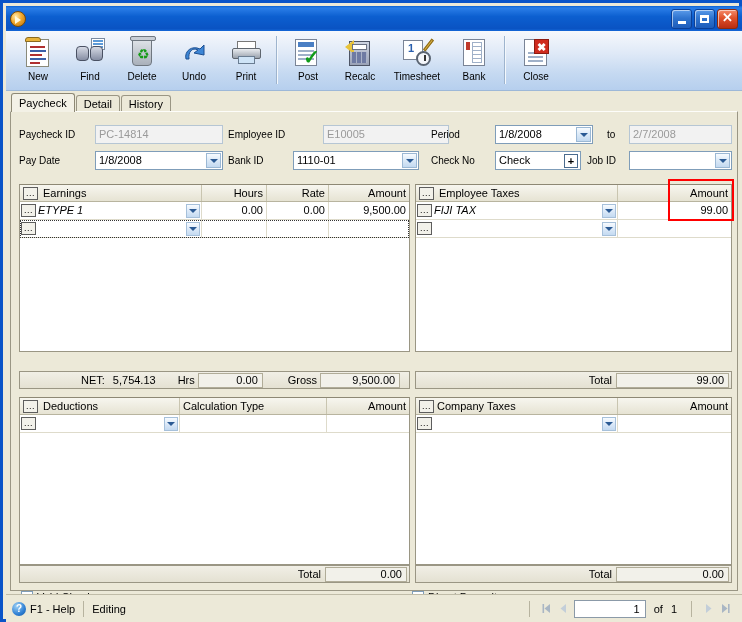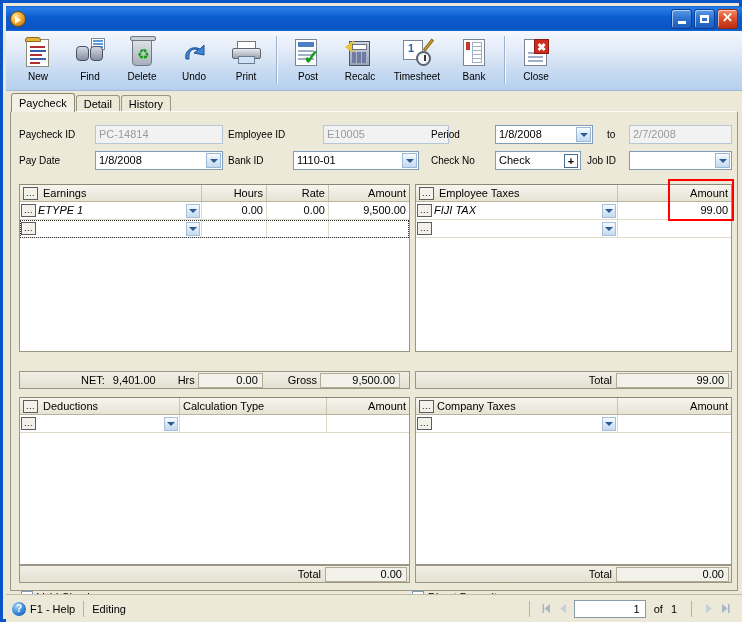--- a/index.html
+++ b/index.html
@@ -489,21 +489,21 @@
               </div>
             </div>
             <div class="gc r" style="width:65px;"></div>
             <div class="gc r" style="width:62px;"></div>
             <div class="gc r" style="width:80px; border-right:none;"></div>
           </div>
         </div>
 
         <div class="totalbar" style="left:8px; top:259px; width:391px;padding-left:13px;">
           <span style="margin-left:48px;">NET:</span>
-          <span style="margin-left:8px;">9,401.00</span>
+          <span style="margin-left:8px;">5,754.13</span>
           <span style="margin-left:22px;">Hrs</span>
           <span class="tfield" style="width:65px; margin-left:3px;">0.00</span>
           <span style="margin-left:25px;">Gross</span>
           <span class="tfield" style="width:80px; margin-left:3px;">9,500.00</span>
         </div>
 
         <div class="gridbox" style="left:404px; top:72px; width:317px; height:168px;">
           <div class="ghead">
             <div class="hc" style="width:202px;">
               <span class="dotbtn">...</span>

